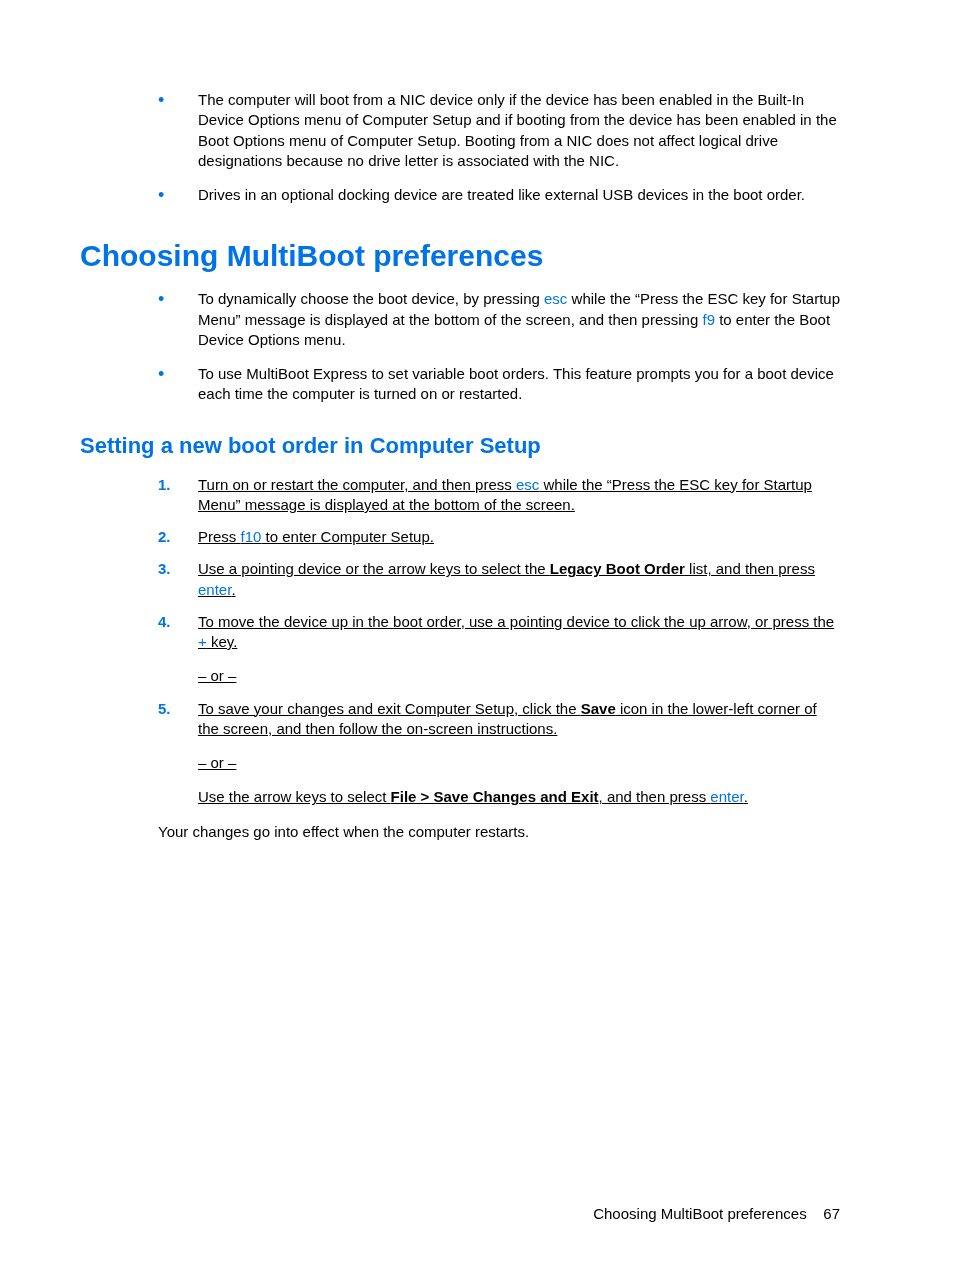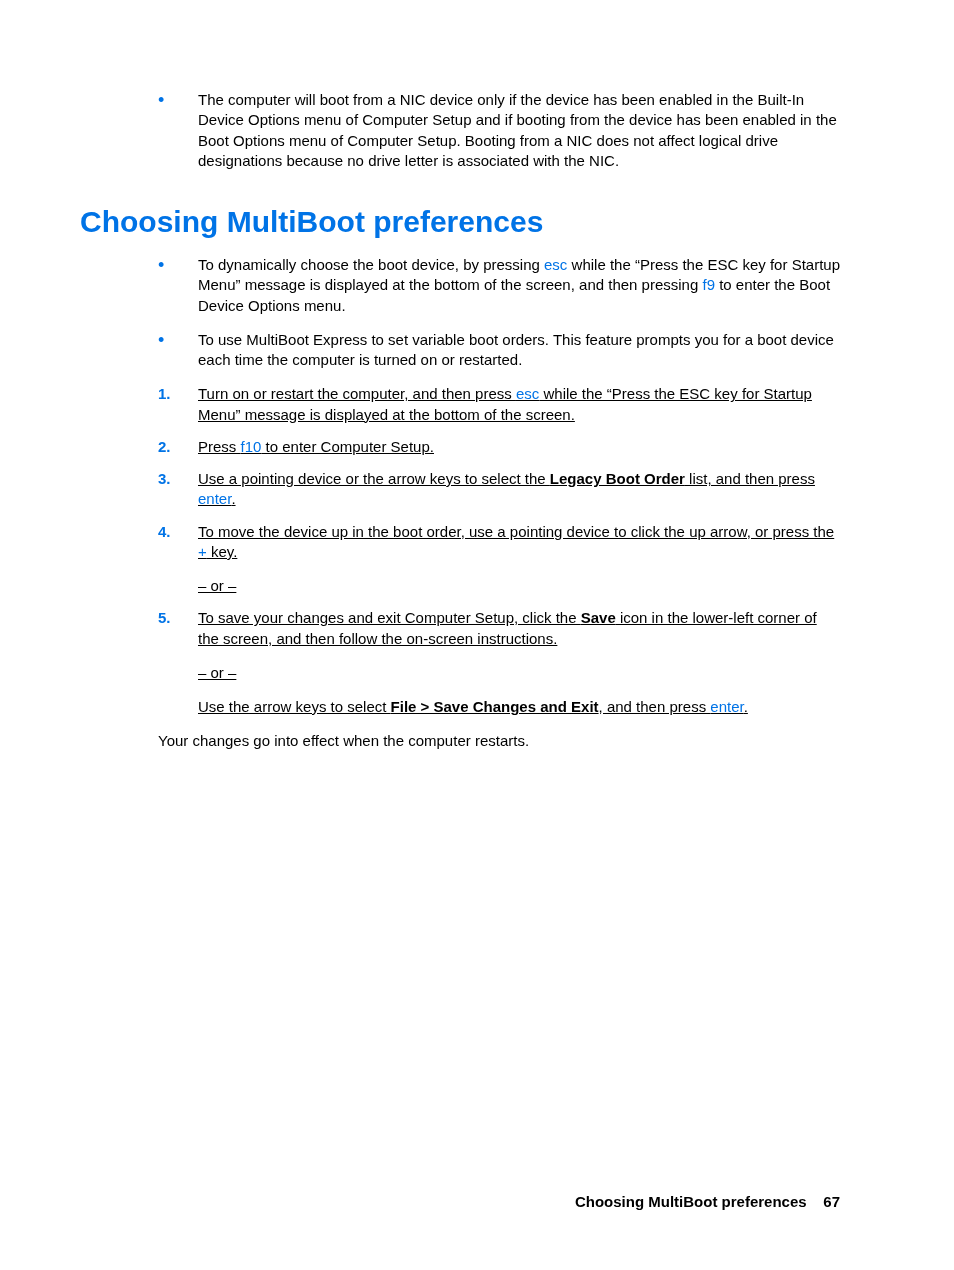--- a/index.html
+++ b/index.html
@@ -84,46 +84,47 @@
   }
   .key {
     color: #0073e6;
     margin-top: 12px;
   }
   .bold {
     font-weight: bold;
   }
   .footer {
     position: absolute;
-    bottom: 60px;
+    bottom: 48px;
     right: 80px;
     font-size: 15px;
-    font-weight: bold;
   }
 </style>
 </head>
 <body>
 
 <div class="page">
   <div class="content">
 
     <ul class="bullets">
       <li>The computer will boot from a NIC device only if the device has been enabled in the Built-In Device Options menu of Computer Setup and if booting from the device has been enabled in the Boot Options menu of Computer Setup. Booting from a NIC does not affect logical drive designations because no drive letter is associated with the NIC.</li>
+      <li>Drives in an optional docking device are treated like external USB devices in the boot order.</li>
     </ul>
 
     <h1 class="heading">Choosing MultiBoot preferences</h1>
 
 
     <ul class="bullets">
       <li>
         <span>To dynamically choose the boot device, by pressing </span><span class="key">esc</span><span> while the “Press the ESC key for Startup Menu” message is displayed at the bottom of the screen, and then pressing </span><span class="key">f9</span><span> to enter the Boot Device Options menu.</span>
       </li>
       <li>To use MultiBoot Express to set variable boot orders. This feature prompts you for a boot device each time the computer is turned on or restarted.</li>
     </ul>
 
+    <h2 class="subheading">Setting a new boot order in Computer Setup</h2>
 
 
     <ol class="steps">
       <li>
         <span>Turn on or restart the computer, and then press </span><span class="key">esc</span><span> while the “Press the ESC key for Startup Menu” message is displayed at the bottom of the screen.</span>
       </li>
       <li>
         <span>Press </span><span class="key">f10</span><span> to enter Computer Setup.</span>
       </li>
       <li>

